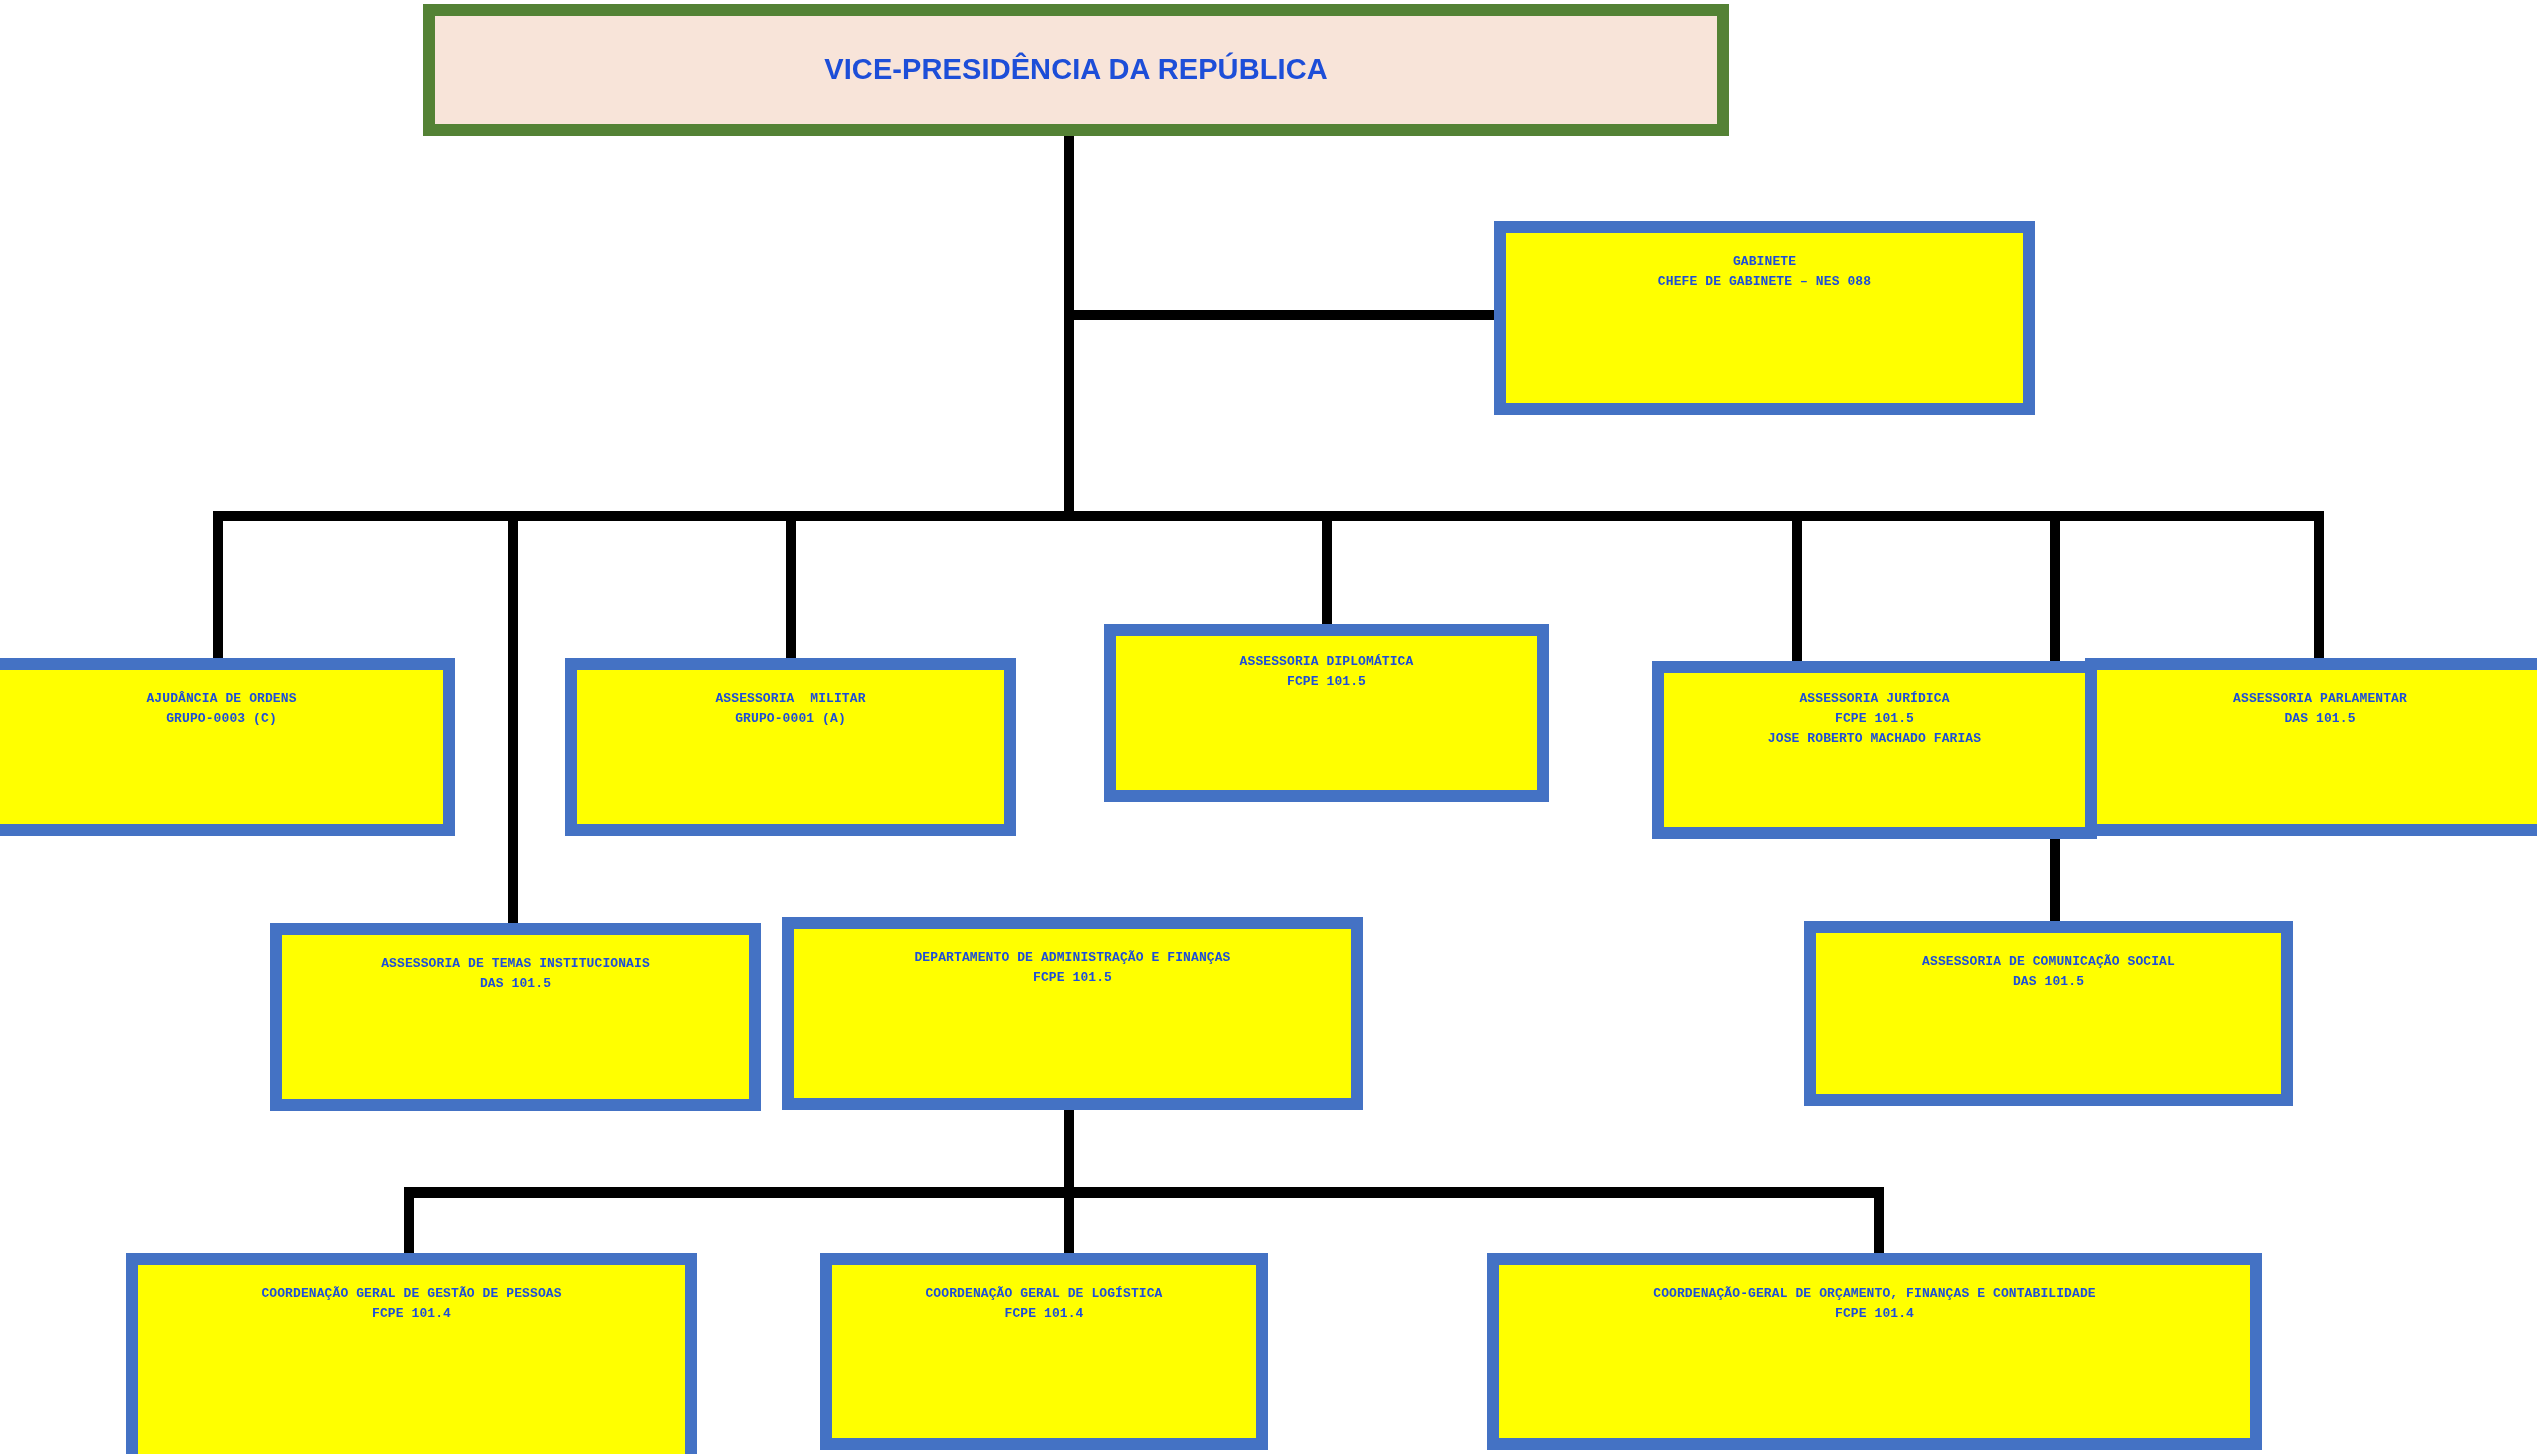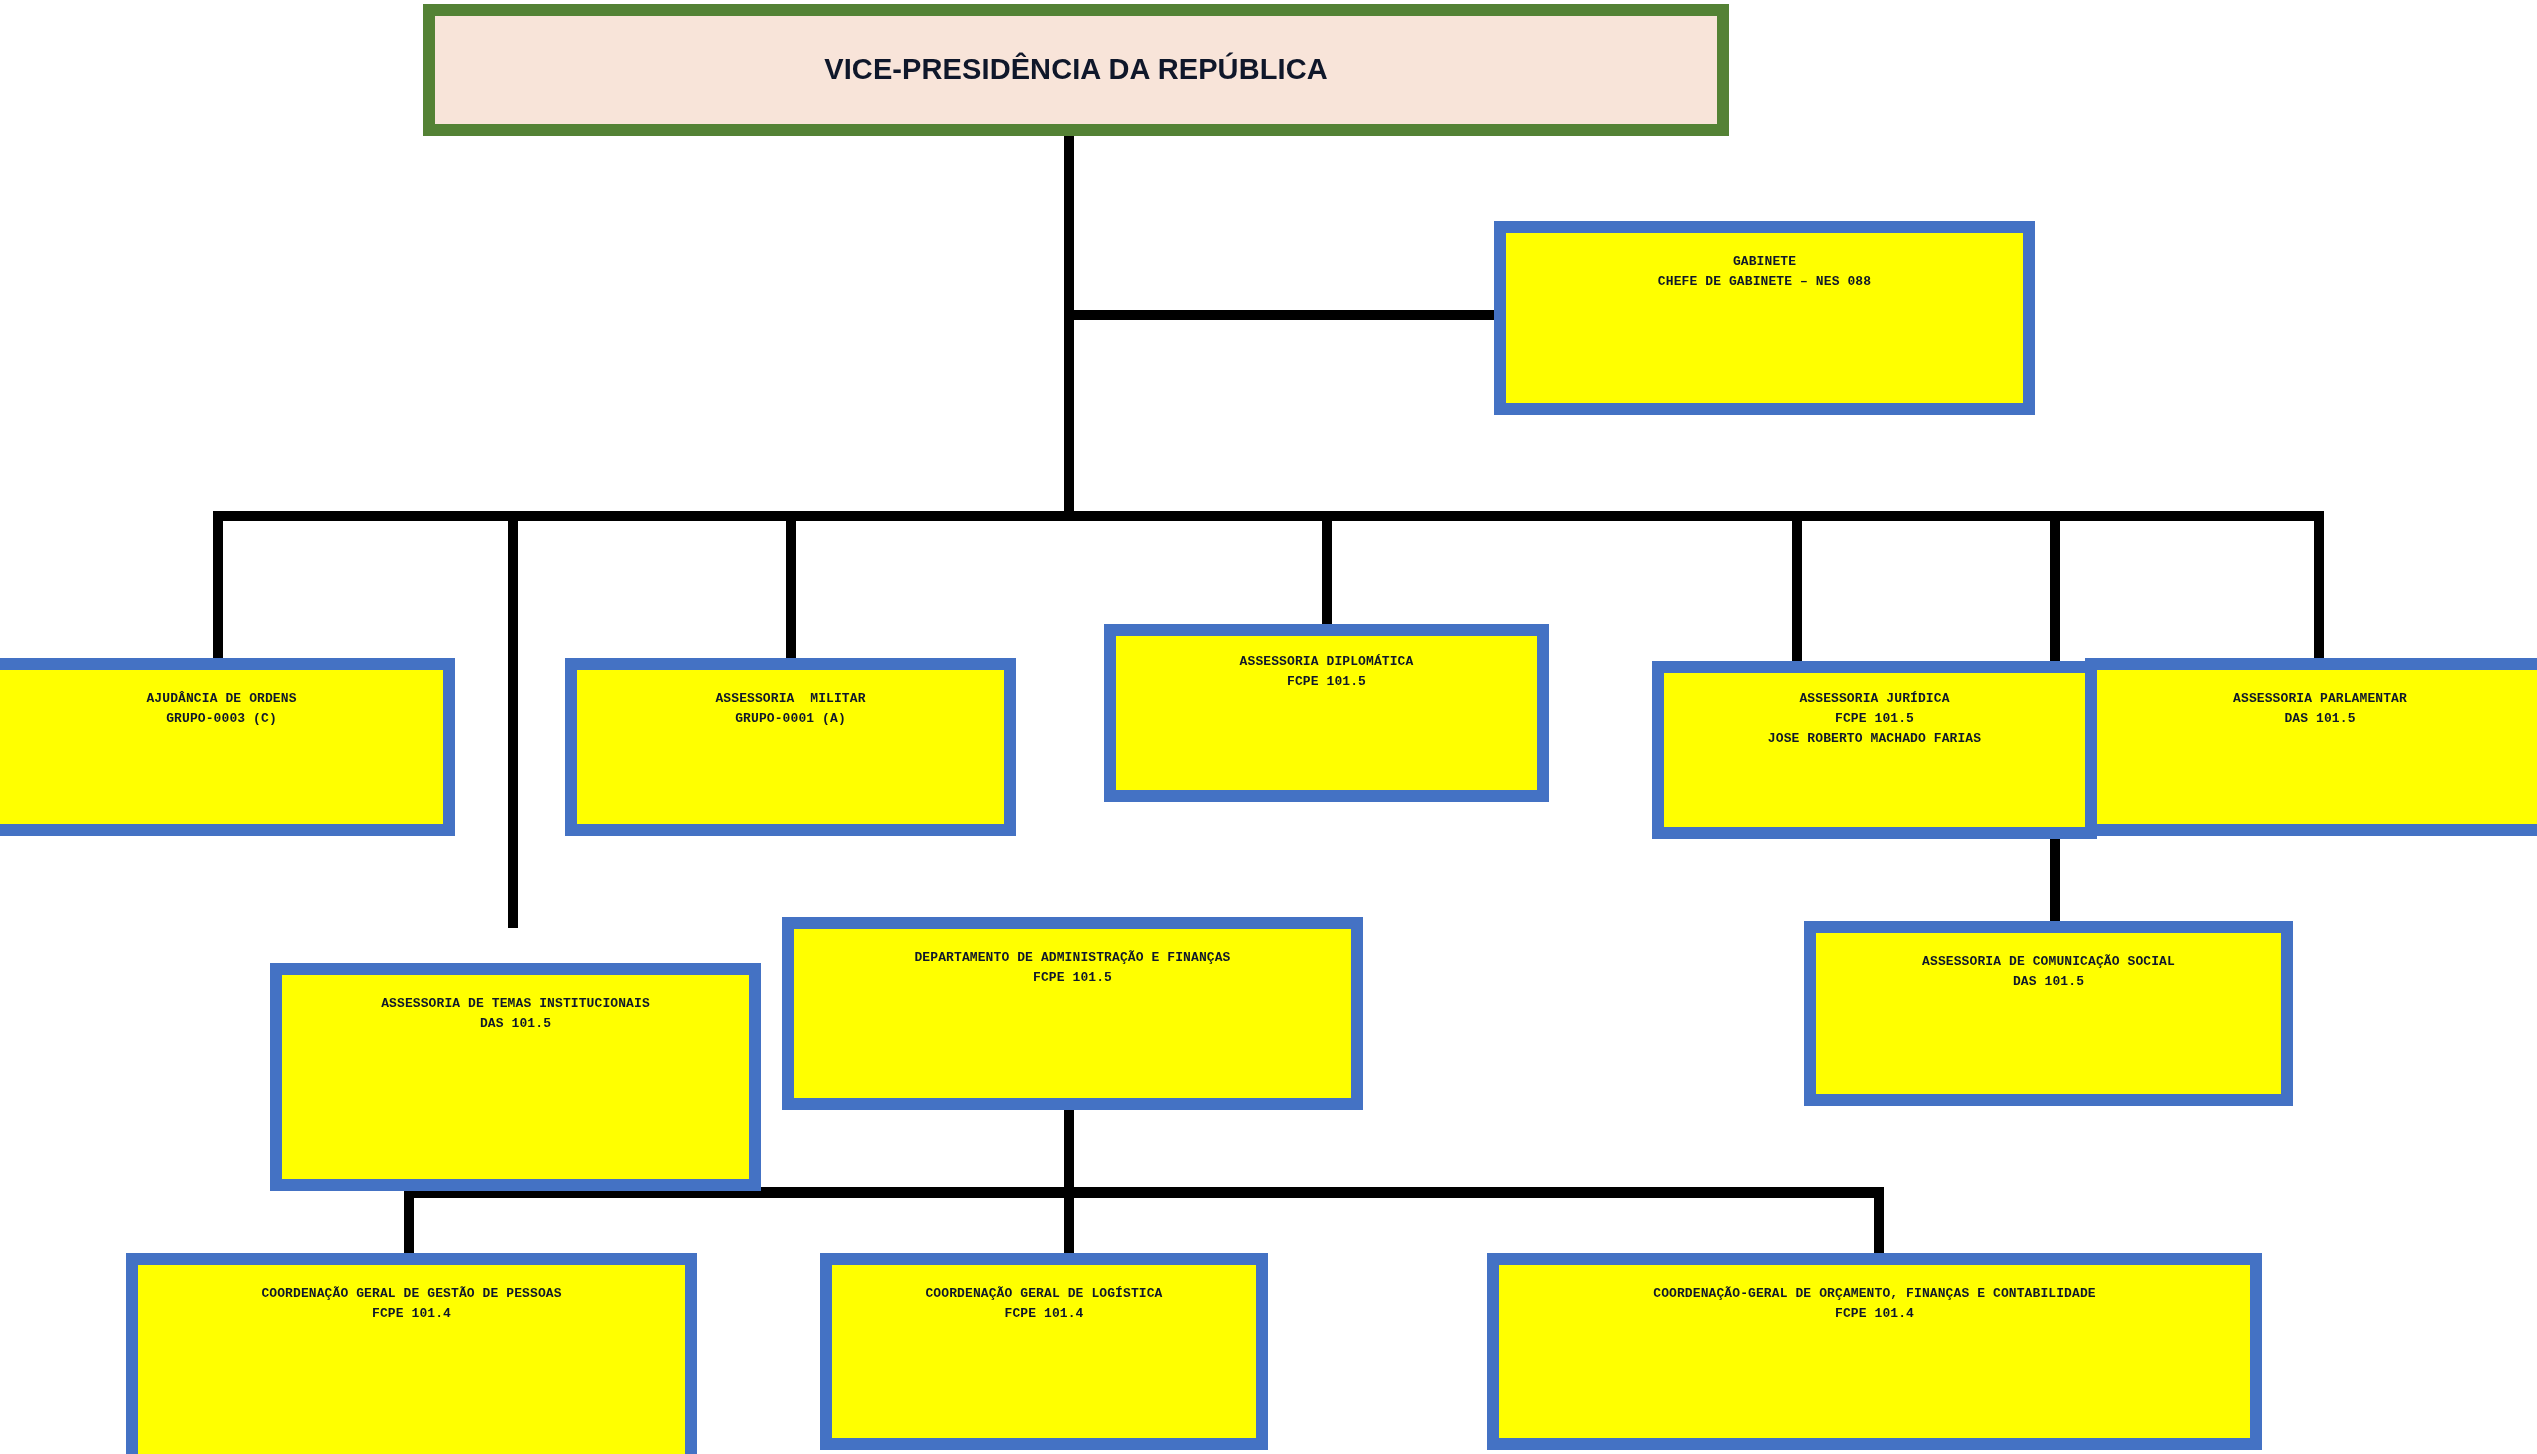--- a/index.html
+++ b/index.html
@@ -38,21 +38,21 @@
   }
   .node-yellow {
     background: #FFFF00;
     border: 12.6px solid #4472C4;
   }
   .node-text {
     position: absolute;
     left: 0;
     right: 0;
     text-align: center;
-    color: #0f172a;
+    color: #1d4ed8;
     font-weight: bold;
     line-height: 1.52;
     white-space: pre;
   }
   .node-root .node-text {
     top: 50%;
     transform: translateY(-52%);
     font-size: 29px;
     letter-spacing: 0.1px;
   }
@@ -120,21 +120,21 @@
     <span class="node-text">ASSESSORIA JURÍDICA
 FCPE 101.5
 JOSE ROBERTO MACHADO FARIAS</span>
   </div>
 
   <div class="node node-yellow" style="left:2085px; top:658px; width:470px; height:178px;">
     <span class="node-text">ASSESSORIA PARLAMENTAR
 DAS 101.5</span>
   </div>
 
-  <div class="node node-yellow" style="left:270px; top:923px; width:491px; height:228px;margin-top:40px;">
+  <div class="node node-yellow" style="left:270px; top:923px; width:491px; height:188px;">
     <span class="node-text">ASSESSORIA DE TEMAS INSTITUCIONAIS
 DAS 101.5</span>
   </div>
 
   <div class="node node-yellow" style="left:782px; top:917px; width:581px; height:193px;">
     <span class="node-text">DEPARTAMENTO DE ADMINISTRAÇÃO E FINANÇAS
 FCPE 101.5</span>
   </div>
 
   <div class="node node-yellow" style="left:1804px; top:921px; width:489px; height:185px;">

